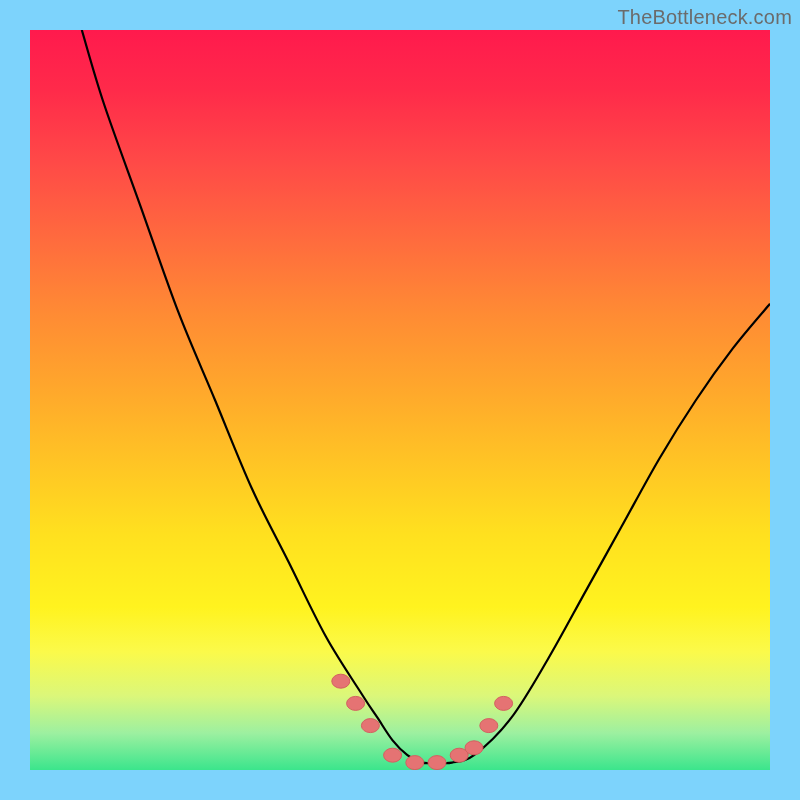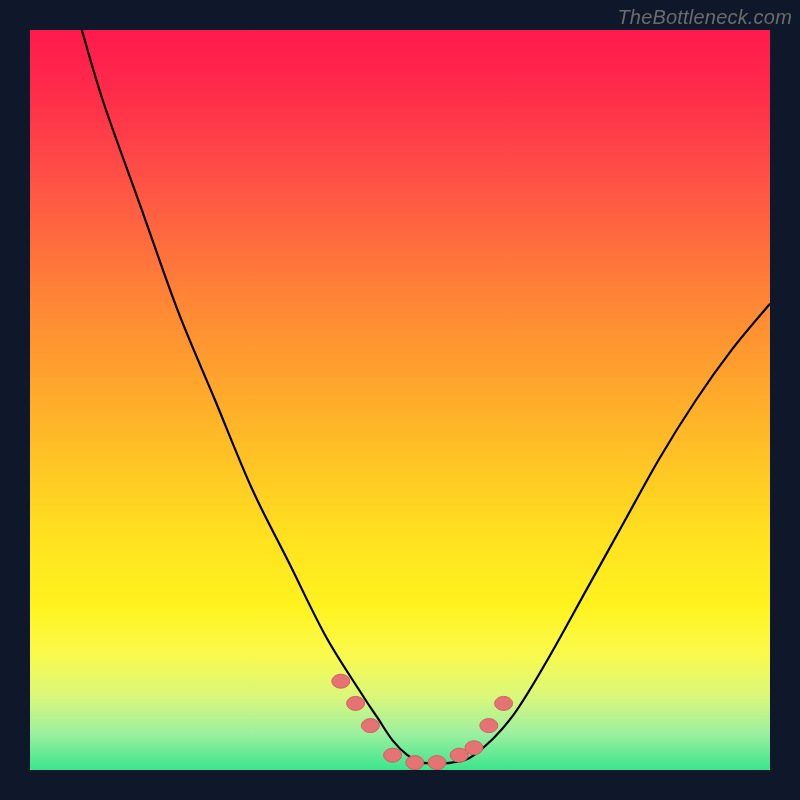--- a/index.html
+++ b/index.html
@@ -8,22 +8,21 @@
     width: 800px;
     height: 800px;
     overflow: hidden;
     background: #000;
     font-family: Arial, Helvetica, sans-serif;
   }
   .frame {
     position: relative;
     width: 800px;
     height: 800px;
-    background: #0f172a;
-    font-style: italic;
+    background: #7dd3fc;
   }
   .plot {
     position: absolute;
     left: 30px;
     top: 30px;
     width: 740px;
     height: 740px;
     background: linear-gradient(
       to bottom,
       #ff1a4d 0%,

